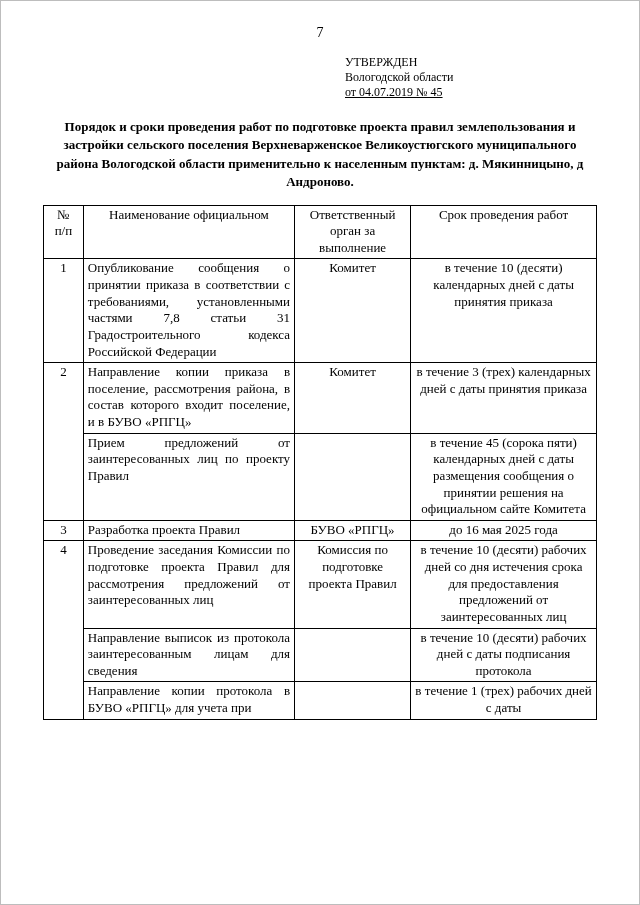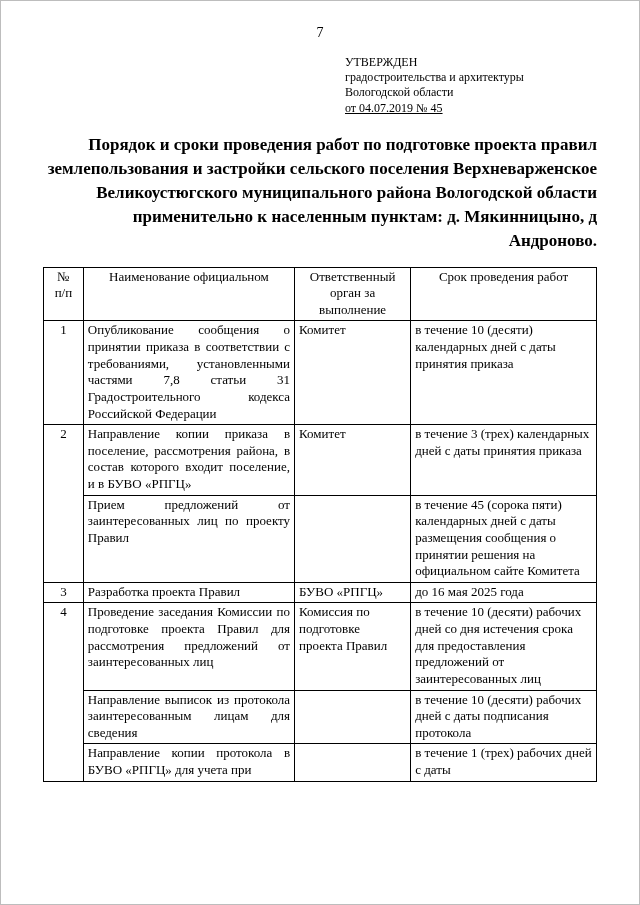--- a/index.html
+++ b/index.html
@@ -22,22 +22,22 @@
     margin-bottom: 14px;
   }
   .approval {
     margin-left: 302px;
     font-size: 12px;
     line-height: 1.27;
   }
   .approval .u { text-decoration: underline; }
   .doc-title {
     font-weight: bold;
-    text-align: right;
-    font-size: 17px;
+    text-align: center;
+    font-size: 13px;
     line-height: 1.42;
     margin: 17px 0 13px 0;
   }
   table.schedule {
     border-collapse: collapse;
     width: 100%;
     font-size: 13px;
     line-height: 1.28;
     table-layout: fixed;
   }
@@ -48,33 +48,32 @@
     font-weight: normal;
     overflow: hidden;
   }
   col.c-num   { width: 7.2%; }
   col.c-name  { width: 38.2%; }
   col.c-organ { width: 21.0%; }
   col.c-term  { width: 33.6%; }
   th { text-align: center; }
   td.num-cell   { text-align: center; }
   td.name-cell  { text-align: justify; padding-left: 6px; padding-right: 5px; margin-left: 39px; }
-  td.organ-cell { }
-  td.term-cell  { }
+  td.organ-cell { text-align: center; }
+  td.term-cell  { text-align: center; }
 </style>
 </head>
 <body>
 
 <div class="page">
 
   <div class="page-number">7</div>
 
   <div class="approval">
     <div>УТВЕРЖДЕН</div>
-    <div>градостроительства и архитектуры</div>
     <div>Вологодской области</div>
     <div class="u">от 04.07.2019 № 45</div>
   </div>
 
   <div class="doc-title">Порядок и сроки проведения работ по подготовке проекта правил землепользования и застройки сельского поселения Верхневарженское Великоустюгского муниципального района Вологодской области применительно к населенным пунктам: д. Мякинницыно, д Андроново.</div>
 
   <table class="schedule">
     <colgroup>
       <col class="c-num">
         <col class="c-name">

